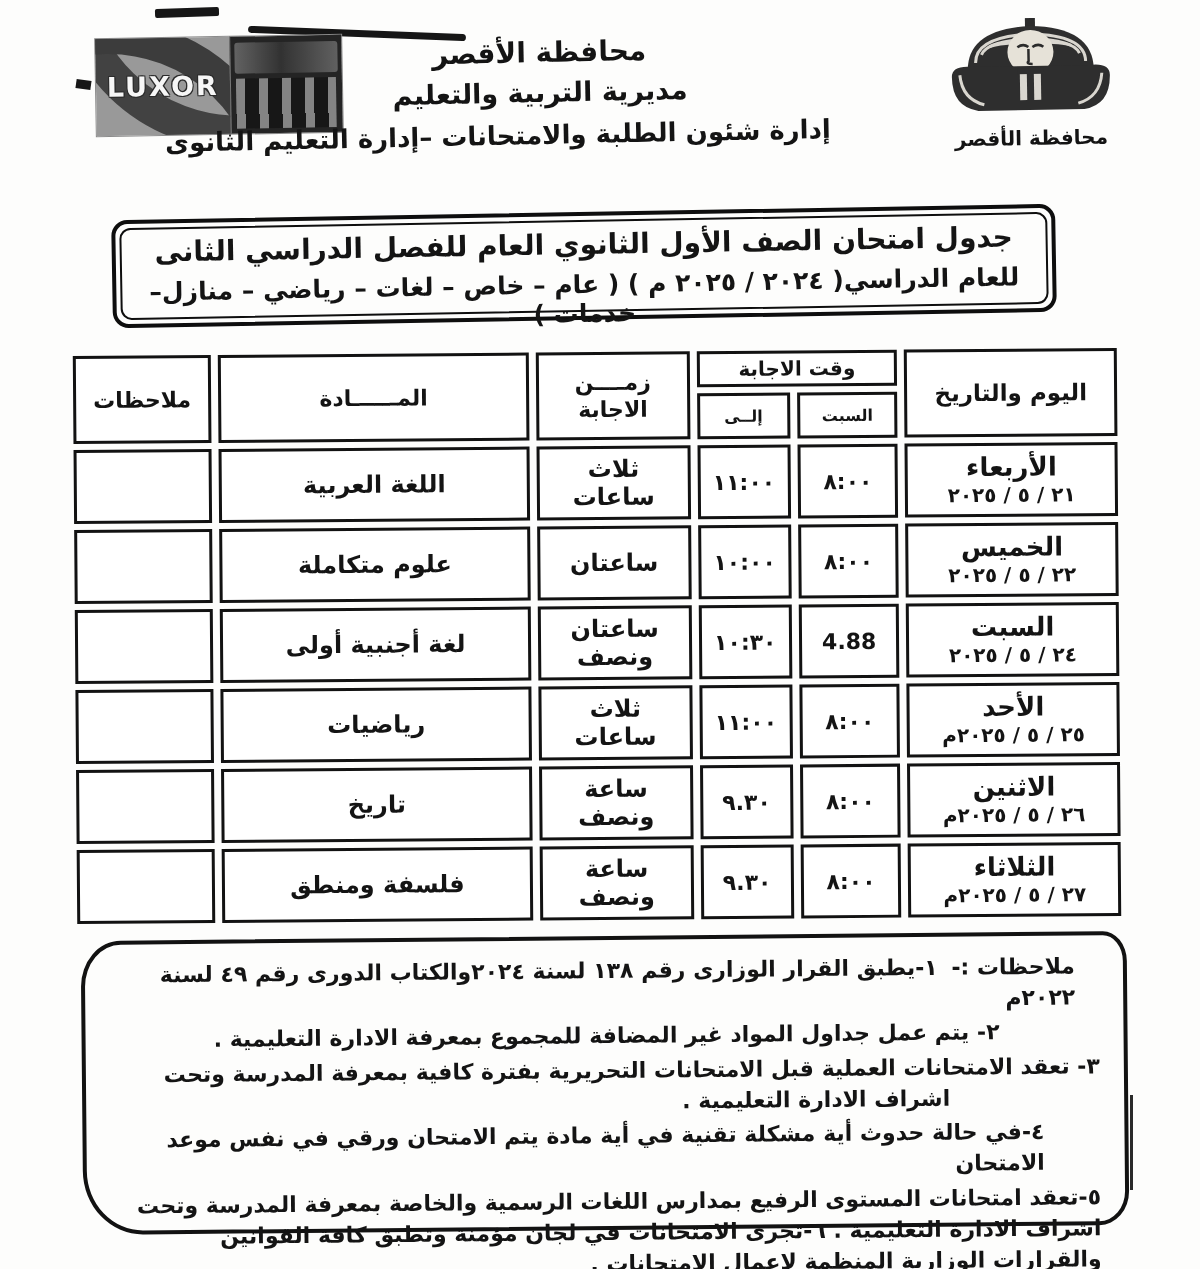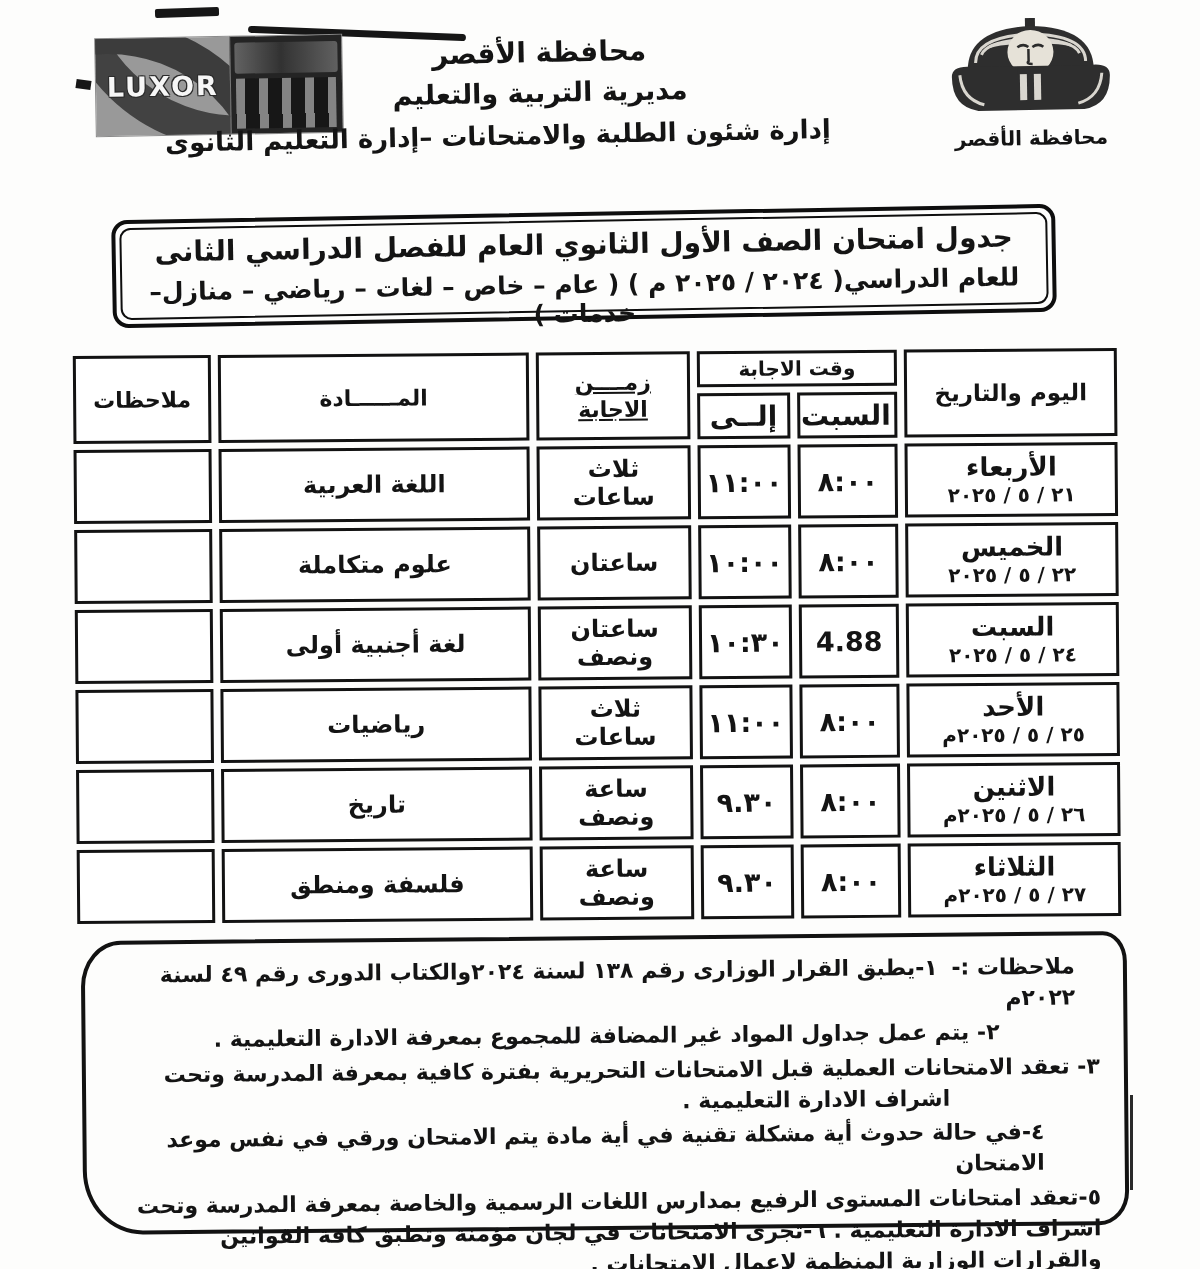--- a/index.html
+++ b/index.html
@@ -64,30 +64,30 @@
   table.schedule{
     position:absolute;left:68px;top:346px;width:1058px;
     direction:rtl;border-collapse:separate;border-spacing:7px 6px;
     table-layout:fixed;transform:rotate(-0.45deg);
   }
   table.schedule th,table.schedule td{
     border:3px solid #121212;background:#fff;
     text-align:center;vertical-align:middle;font-weight:bold;padding:0 4px;
   }
   th.h-top{height:30px;font-size:20px;}
-  th.h-sub{height:40px;font-size:28px;}
+  th.h-sub{height:40px;font-size:16px;}
   th.h-span{font-size:22px;}
   td{height:68px;}
   .day-name{font-size:26px;line-height:1.15;}
   .day-date{font-size:20px;line-height:1.2;}
-  td.time{font-size:27px;}
+  td.time{font-size:22px;}
   td.dur{font-size:24px;}
   td.subj{font-size:24px;}
   th.h-daydate{font-size:23px;}
-  .dur-l1,.dur-l2{line-height:1.25;text-decoration:underline;}
+  .dur-l1,.dur-l2{line-height:1.25;}
   
   .footnotes{
     position:absolute;left:82px;top:936px;width:1046px;height:294px;
     border:4px solid #121212;box-sizing:border-box;
     border-radius:40px 24px 30px 60px / 46px 30px 34px 64px;
     transform:rotate(-0.55deg);
     direction:rtl;text-align:right;font-weight:bold;font-size:22px;
     padding:12px 24px 8px 28px;line-height:1.42;background:#fdfdfc;
   }
   .footnotes p{margin:3px 0;}

